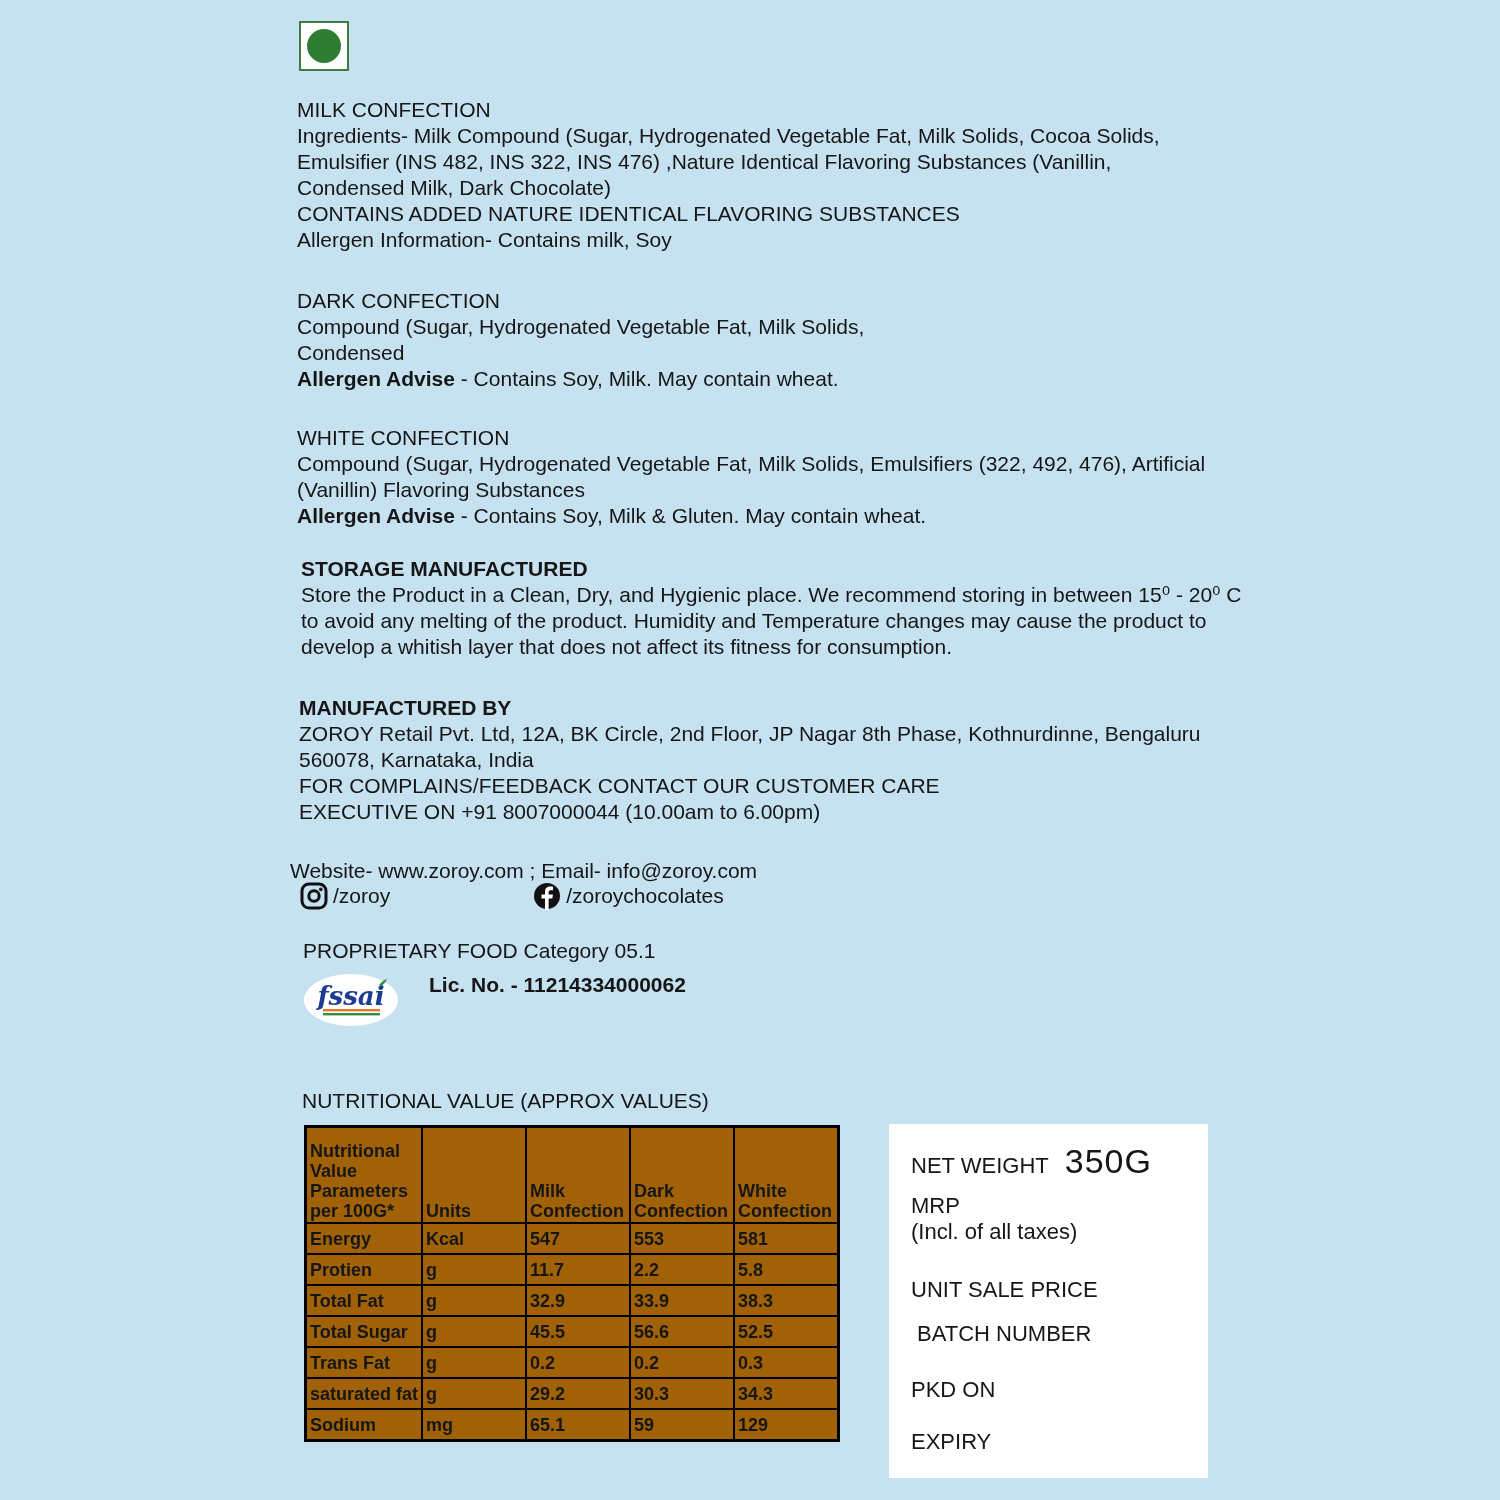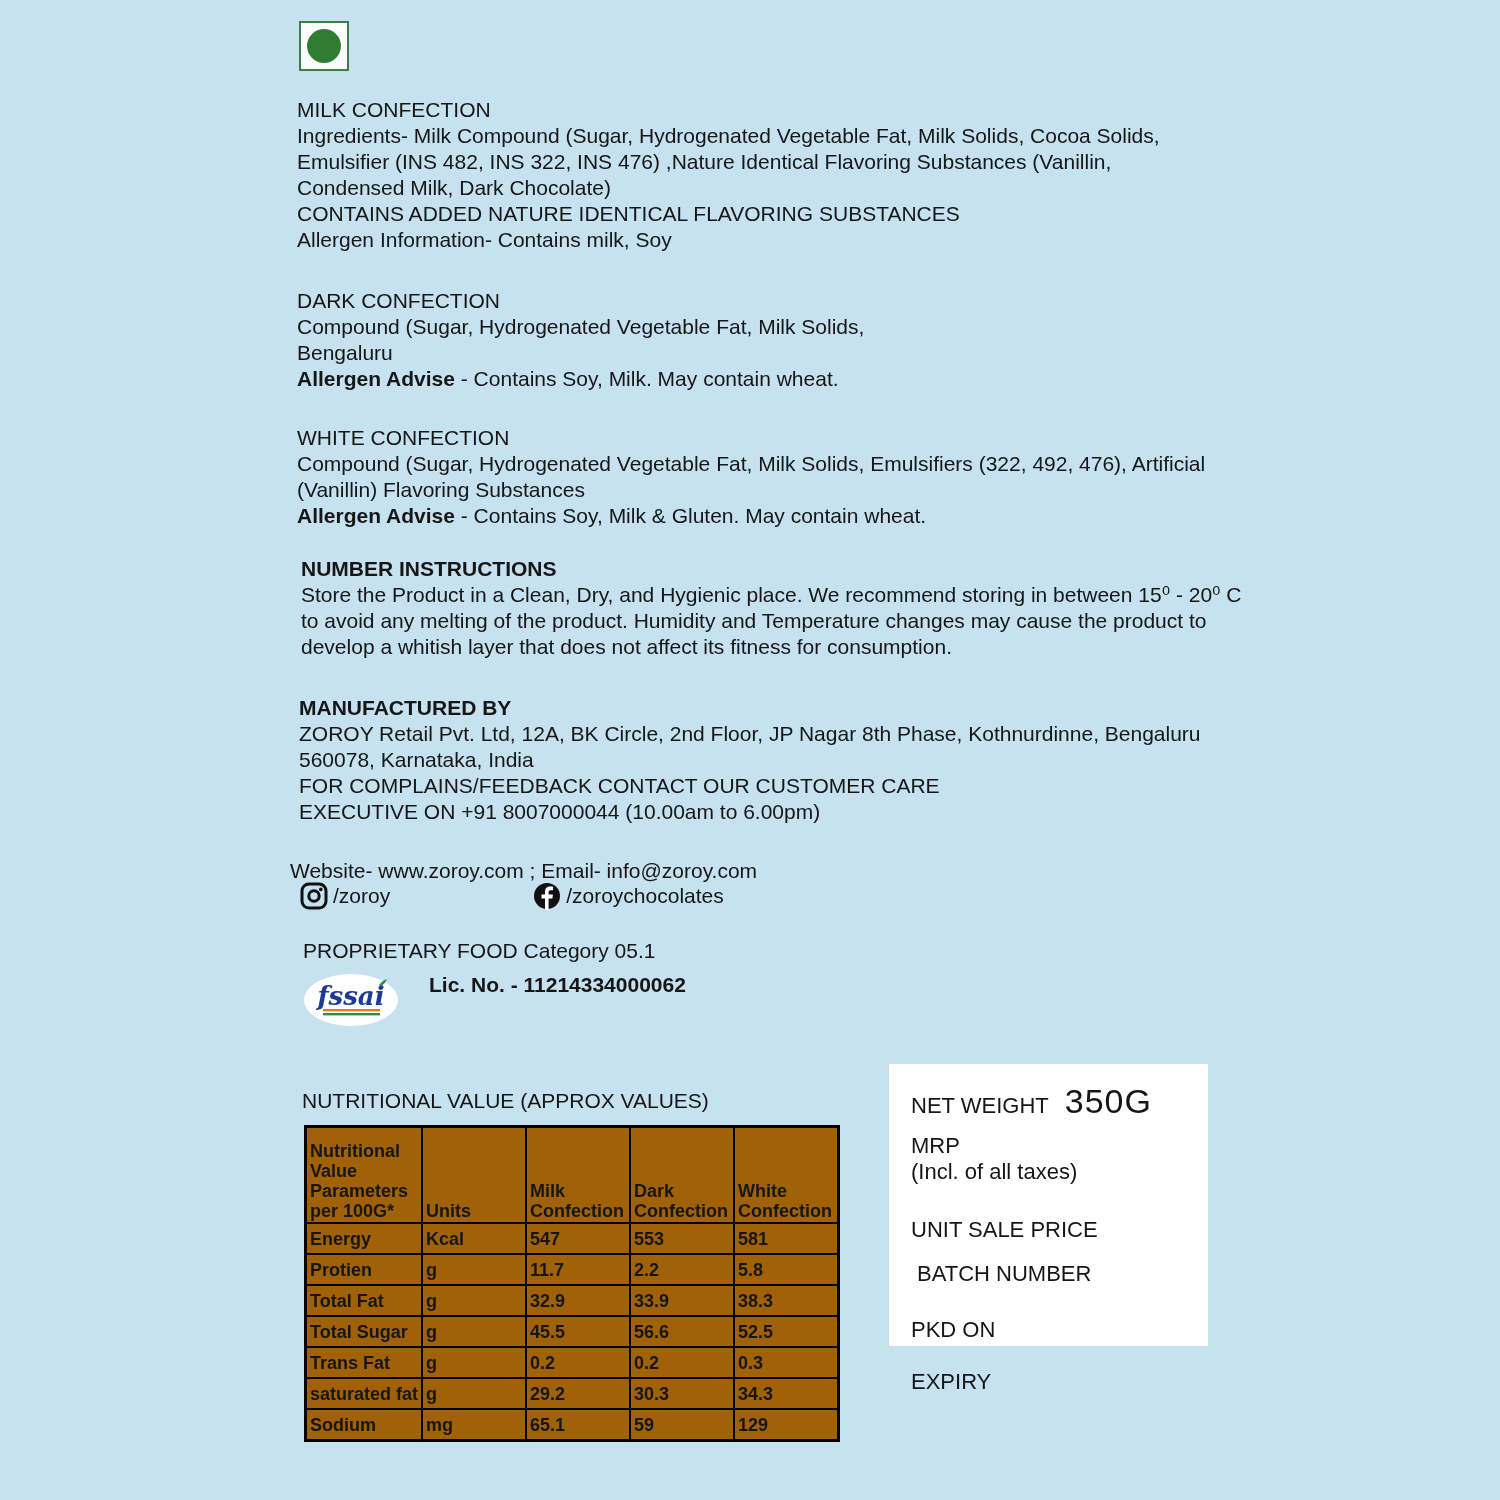--- a/index.html
+++ b/index.html
@@ -46,21 +46,21 @@
     border:2px solid #000;
     padding:1px 3px;text-align:left;vertical-align:bottom;
     overflow:hidden;
   }
   table.nutri th{height:92px;white-space:normal;}
   table.nutri td{height:27px;white-space:nowrap;vertical-align:middle;}
   .c0{width:107px;} .c1{width:104px;} .c2{width:104px;} .c3{width:104px;} .c4{width:104px;}
 
   
   .price-box{
-    position:absolute;left:889px;top:1064px;width:319px;height:282px;
+    position:absolute;left:889px;top:1124px;width:319px;height:354px;
     background:#ffffff;box-sizing:border-box;padding:24px 10px 0 22px;
     font-size:22px;line-height:26px;
   }
   .nw-row{display:flex;align-items:baseline;}
   .nw-value{font-size:34px;margin-left:16px;letter-spacing:1px;}
   .pb-mrp{margin-top:14px;}
   .pb-unit{margin-top:32px;}
   .pb-batch{margin-top:18px;margin-left:6px;}
   .pb-pkd{margin-top:30px;}
   .pb-exp{margin-top:26px;}
@@ -77,33 +77,33 @@
   <div>Ingredients-  Milk Compound (Sugar, Hydrogenated Vegetable Fat, Milk Solids, Cocoa Solids,</div>
   <div>Emulsifier (INS 482, INS 322, INS 476) ,Nature Identical Flavoring Substances (Vanillin,</div>
   <div>Condensed Milk, Dark Chocolate)</div>
   <div>CONTAINS ADDED NATURE IDENTICAL FLAVORING  SUBSTANCES</div>
   <div>Allergen Information- Contains milk, Soy</div>
 </section>
 
 <section class="block" style="left:297px;top:288px;">
   <div>DARK CONFECTION</div>
   <div>Compound (Sugar, Hydrogenated Vegetable Fat, Milk Solids,</div>
-  <div>Bengaluru</div>
+  <div>Condensed</div>
   <div><span class="b">Allergen Advise</span><span> - Contains Soy, Milk. May contain wheat.</span></div>
 </section>
 
 <section class="block" style="left:297px;top:425px;">
   <div>WHITE CONFECTION</div>
   <div>Compound (Sugar, Hydrogenated Vegetable Fat, Milk Solids, Emulsifiers (322, 492, 476), Artificial</div>
   <div>(Vanillin) Flavoring Substances</div>
   <div><span class="b">Allergen Advise</span><span> - Contains Soy, Milk &amp; Gluten. May contain wheat.</span></div>
 </section>
 
 <section class="block" style="left:301px;top:556px;">
-  <div class="b">NUMBER INSTRUCTIONS</div>
+  <div class="b">STORAGE MANUFACTURED</div>
   <div>Store the Product in a Clean, Dry, and Hygienic place. We recommend storing in between 15⁰ - 20⁰ C</div>
   <div>to avoid any melting of the product. Humidity and Temperature changes may cause the product to</div>
   <div>develop a whitish layer that does not affect its fitness for consumption.</div>
 </section>
 
 <section class="block" style="left:299px;top:695px;">
   <div class="b">MANUFACTURED BY</div>
   <div>ZOROY Retail Pvt. Ltd, 12A, BK Circle, 2nd Floor, JP Nagar 8th Phase, Kothnurdinne, Bengaluru</div>
   <div>560078, Karnataka, India</div>
   <div>FOR COMPLAINS/FEEDBACK CONTACT OUR CUSTOMER CARE</div>

